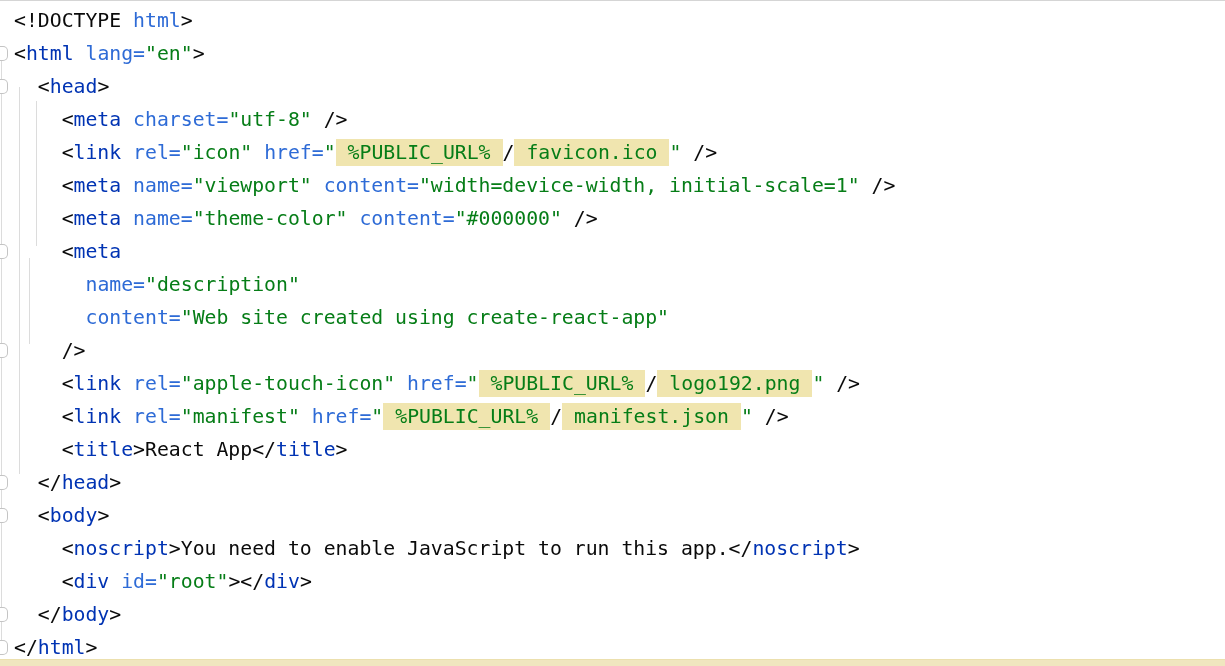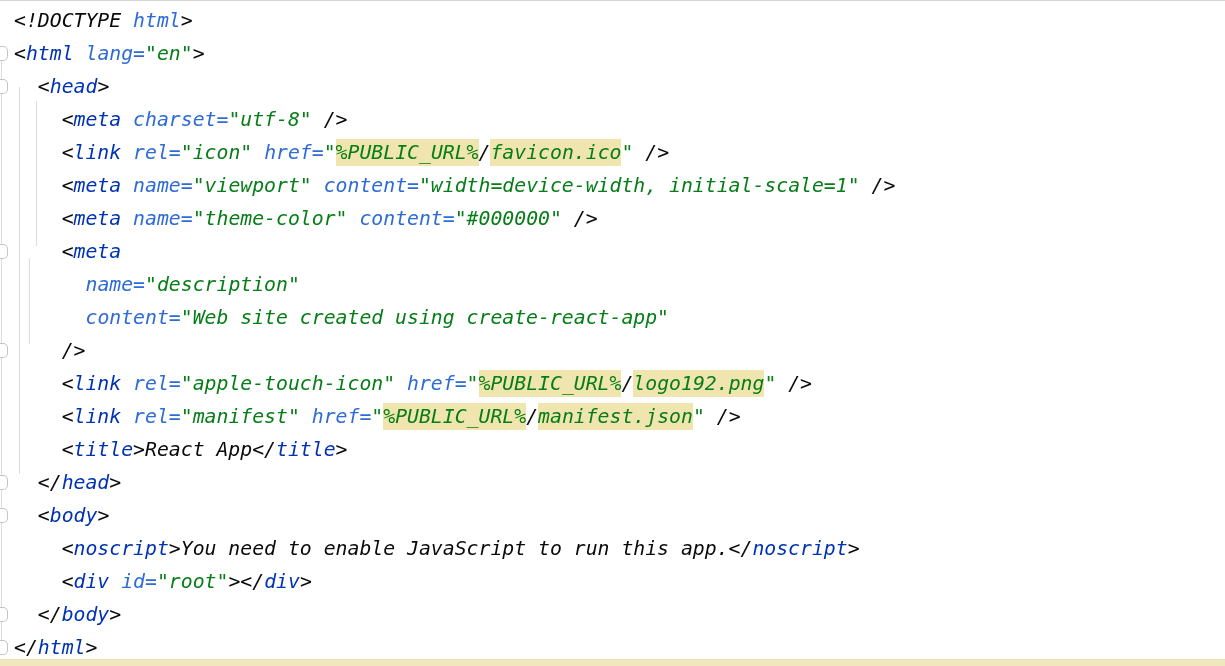--- a/index.html
+++ b/index.html
@@ -19,27 +19,26 @@
     position: absolute;
     left: 0; top: 3px; right: 0;
     font-size: 19.8px;
     line-height: 33px;
     white-space: pre;
   }
   .code-line {
     height: 33px;
     padding-left: 14px;
     white-space: pre;
-    font-style: italic;
   }
   .tok-p   { color: #0a0a0a; }
   .tok-tag { color: #0033b3; }
   .tok-attr{ color: #2e6bd6; }
   .tok-val { color: #067d17; }
-  .tok-hl  { color: #067d17; background: #f0e5af; padding: 2px 0; }
+  .tok-hl  { color: #067d17; background: #f0e5af; padding: 2px 12px; }
   
   .fold-tab {
     position: absolute;
     left: -2px;
     width: 10px; height: 15px;
     border: 1.5px solid #c4c4c4;
     border-left: none;
     border-radius: 0 5px 5px 0;
     background: #ffffff;
     box-sizing: border-box;

